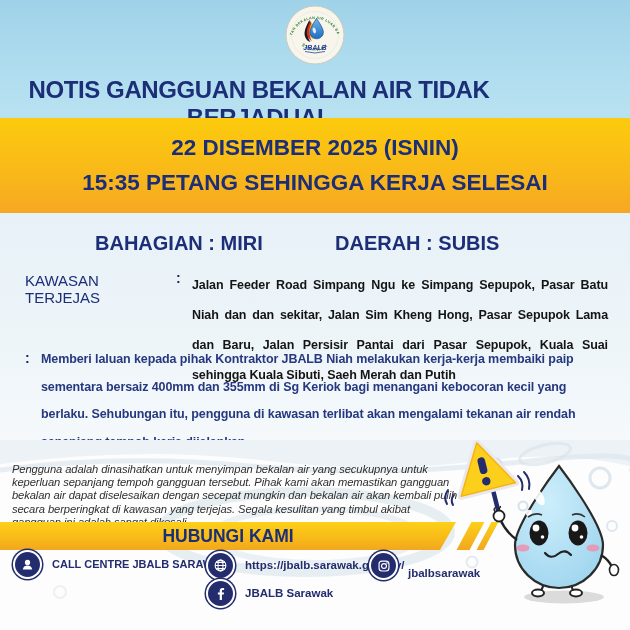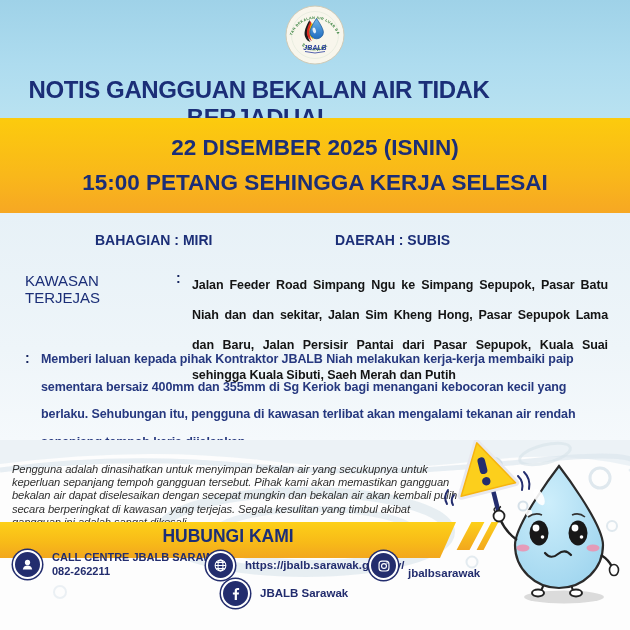--- a/index.html
+++ b/index.html
@@ -17,21 +17,21 @@
   .date-banner{position:absolute;top:118px;left:0;width:630px;height:103px;
     background:linear-gradient(180deg,#fccb0d 0%,#f9b81a 55%,#f6a425 100%);
     color:#1b2e77;text-align:center;font-weight:bold;}
   .date-banner .line{font-size:22.5px;line-height:35px;}
   .date-banner .line:first-child{padding-top:12px;}
 
   
   .content{position:absolute;top:213px;left:0;width:630px;height:227px;
     background:linear-gradient(180deg,#e7f1f7 0%,#eef5f9 60%,#f5f9fc 100%);}
   .region-row{position:absolute;top:19px;left:0;width:630px;height:22px;
-    font-weight:bold;font-size:14px;color:#1b2e77;}
+    font-weight:bold;font-size:20px;color:#1b2e77;}
   .region-row .bahagian{position:absolute;left:95px;}
   .region-row .daerah{position:absolute;left:335px;text-align:center;}
 
   .section{position:absolute;left:25px;width:585px;display:flex;align-items:flex-start;}
   .section .lbl{width:151px;flex:0 0 151px;font-weight:normal;font-size:15px;color:#1b2e77;}
   .section .colon{width:16px;flex:0 0 16px;font-weight:bold;font-size:14px;color:#17255f;}
   .section .txt{flex:1;padding-right:2px;}
   .sec-kawasan{top:57px;}
   .sec-kawasan .lbl{margin-top:2px;}
   .sec-kawasan .txt{font-weight:bold;font-size:12.5px;line-height:30px;color:#141414;
@@ -41,38 +41,38 @@
   .sec-huraian .colon{margin-top:4px;}
   .sec-huraian .txt{font-weight:bold;font-size:12.5px;line-height:27.5px;color:#26387f;
     letter-spacing:-0.1px;}
 
   
   .bottom{position:absolute;top:440px;left:0;width:630px;height:190px;background:#fdfdfd;}
   .water-decor{position:absolute;top:0;left:0;width:630px;height:190px;}
   .disclaimer{position:absolute;top:23px;left:12px;width:446px;font-style:italic;
     font-size:11.2px;line-height:13.2px;color:#2e2e2e;letter-spacing:-0.1px;}
 
-  .hubungi-banner{position:absolute;top:82px;left:0;width:456px;height:36px;
+  .hubungi-banner{position:absolute;top:82px;left:0;width:456px;height:28px;
     background:linear-gradient(180deg,#fdd019 0%,#f8bb18 55%,#f2a71e 100%);
     clip-path:polygon(0 0,100% 0,calc(100% - 16px) 100%,0 100%);
     text-align:center;line-height:28px;font-weight:bold;font-size:17.5px;color:#1b2e77;}
   .stripe{position:absolute;top:82px;height:28px;transform:skewX(-28deg);
     background:linear-gradient(180deg,#fdd019,#f2a71e);}
   .stripe-1{left:464px;width:13px;}
   .stripe-2{left:484px;width:7px;}
 
   .contact{position:absolute;display:flex;align-items:center;}
   .icon-circle{width:25px;height:25px;border-radius:50%;background:#232d6e;
     border:2px solid #fff;box-shadow:0 0 0 1.5px #232d6e;flex:0 0 25px;
     display:flex;align-items:center;justify-content:center;}
   .contact .ctext{margin-left:10px;font-weight:bold;color:#232d6e;font-size:11px;line-height:13.5px;}
   .contact-phone{top:110px;left:13px;}
   .contact-website{top:111px;left:206px;}
   .contact-instagram{top:111px;left:369px;align-items:flex-end;}
-  .contact-facebook{top:139px;left:206px;margin-left:15px;}
+  .contact-facebook{top:139px;left:206px;}
   .contact-website .ctext,.contact-instagram .ctext,.contact-facebook .ctext{font-size:11.5px;}
 
   .mascot{position:absolute;top:0;right:-2px;width:212px;height:190px;}
 </style>
 </head>
 <body>
 
 <div class="poster">
 
   <div class="header">
@@ -101,21 +101,21 @@
         <ellipse cx="29.3" cy="25.5" rx="1.6" ry="3" fill="#ffffff" opacity="0.85" transform="rotate(-18 29.3 25.5)"></ellipse>
       </g>
       <text x="30" y="44.5" text-anchor="middle" font-size="7" font-weight="bold" font-style="italic" fill="#2b3f9e">JBALB</text>
       <path d="M20,46.5 Q30,49.5 40,46.5" fill="none" stroke="#2b3f9e" stroke-width="0.8"></path>
     </svg>
     <div class="page-title">NOTIS GANGGUAN BEKALAN AIR TIDAK BERJADUAL</div>
   </div>
 
   <div class="date-banner">
     <div class="line">22 DISEMBER 2025 (ISNIN)</div>
-    <div class="line">15:00 PETANG SEHINGGA KERJA SELESAI</div>
+    <div class="line">15:35 PETANG SEHINGGA KERJA SELESAI</div>
   </div>
 
   <div class="content">
     <div class="region-row">
       <span class="bahagian">BAHAGIAN : MIRI</span>
       <span class="daerah">DAERAH : SUBIS</span>
     </div>
 
     <div class="section sec-kawasan">
       <div class="lbl">KAWASAN TERJEJAS</div>
@@ -153,21 +153,20 @@
 
     <div class="contact contact-phone">
       <div class="icon-circle">
         <svg width="15" height="15" viewBox="0 0 24 24">
           <circle cx="12" cy="8.6" r="4.2" fill="#fff"></circle>
           <path d="M4.5,20 C5.5,14.8 9,13.6 12,13.6 C15,13.6 18.5,14.8 19.5,20 Z" fill="#fff"></path>
         </svg>
       </div>
       <div class="ctext">
         <div>CALL CENTRE JBALB SARAWAK</div>
-        <div>082-262211</div>
       </div>
     </div>
 
     <div class="contact contact-website">
       <div class="icon-circle">
         <svg width="15" height="15" viewBox="0 0 24 24" fill="none" stroke="#fff" stroke-width="1.7">
           <circle cx="12" cy="12" r="8.6"></circle>
           <ellipse cx="12" cy="12" rx="4" ry="8.6"></ellipse>
           <path d="M3.4,12 H20.6 M5,7 H19 M5,17 H19"></path>
         </svg>

